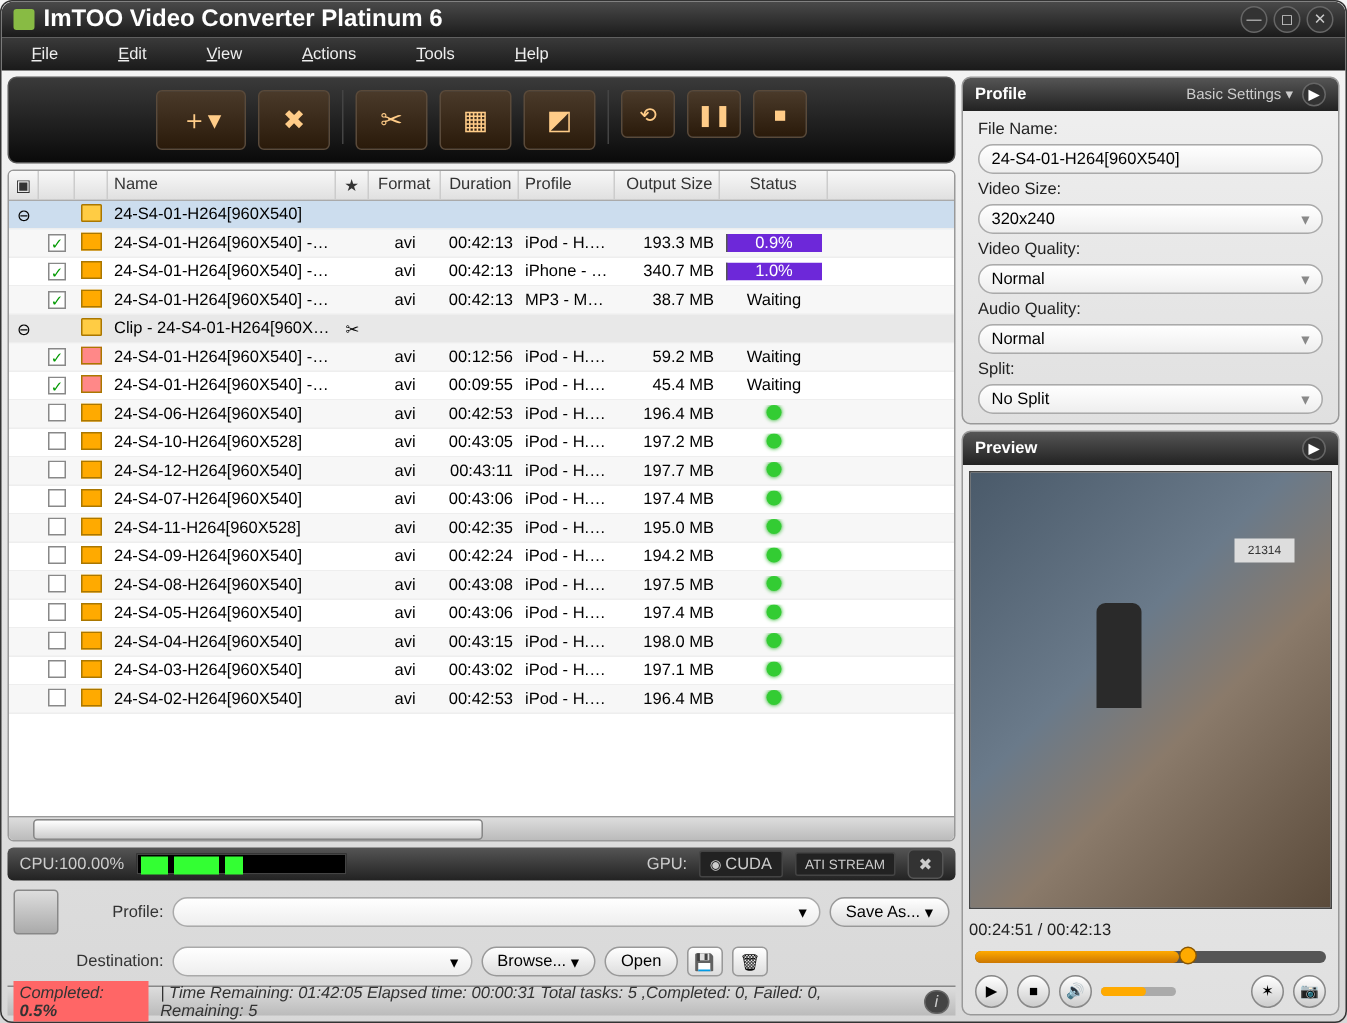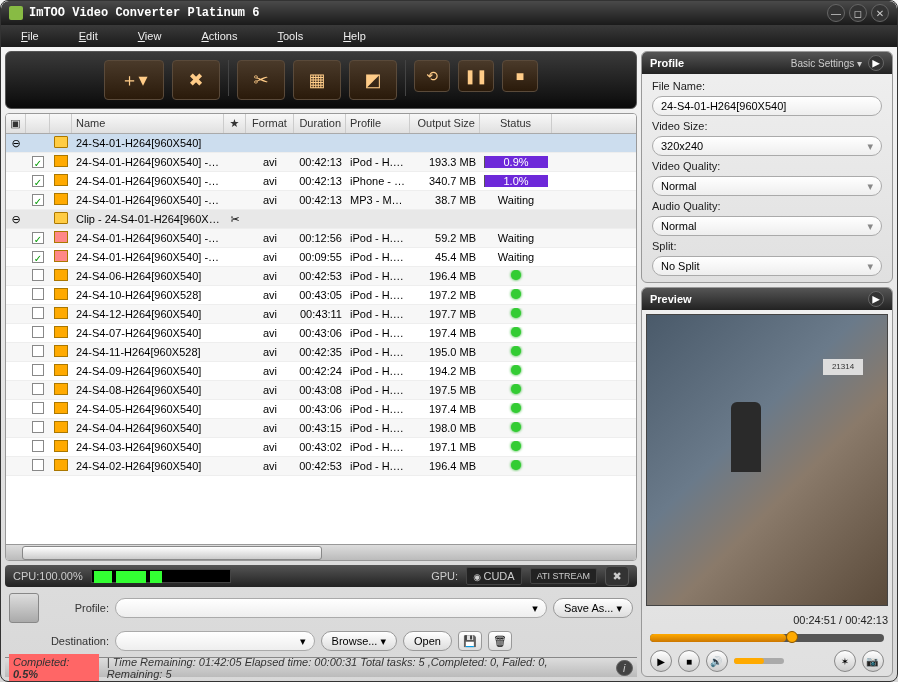--- a/index.html
+++ b/index.html
@@ -1,19 +1,19 @@
 <!DOCTYPE html>
 <html><head>
 <meta charset="utf-8">
 <style>
 * { margin: 0; padding: 0; box-sizing: border-box; font-family: Tahoma, Arial, sans-serif; font-size: 11px; }
 body { background: #e0e0e0; width: 898px; height: 682px; overflow: hidden; border: 1px solid #333; border-radius: 8px; background: linear-gradient(#f5f5f5, #d8d8d8); }
 .titlebar { height: 24px; background: linear-gradient(#4a4a4a, #1a1a1a); color: #fff; display: flex; align-items: center; padding: 0 8px; border-radius: 8px 8px 0 0; }
 .titlebar .logo { width: 14px; height: 14px; background: #8b4; border-radius: 2px; margin-right: 6px; }
-.titlebar .title { flex: 1; font-weight: bold; font-size: 12px; font-family: Liberation Mono, monospace; }
+.titlebar .title { flex: 1; font-weight: bold; font-size: 16px; }
 .titlebar .winbtn { width: 18px; height: 18px; border-radius: 9px; background: #333; border: 1px solid #666; margin-left: 4px; display: flex; align-items: center; justify-content: center; color: #ccc; cursor: pointer; font-size: 10px; }
 .menubar { height: 22px; background: linear-gradient(#3a3a3a, #1a1a1a); display: flex; align-items: center; padding: 0 20px; gap: 40px; color: #eee; }
 .menubar span { cursor: pointer; }
 .menubar span u { text-decoration: underline; }
 .content { display: flex; height: calc(100% - 46px); padding: 4px; gap: 4px; }
 .left { flex: 1; display: flex; flex-direction: column; gap: 4px; }
 .right { width: 252px; display: flex; flex-direction: column; gap: 4px; }
 .toolbar { height: 58px; background: linear-gradient(#3a3a3a, #0a0a0a); border: 1px solid #555; border-radius: 6px; display: flex; align-items: center; padding: 0 10px; gap: 8px; }
 .tbtn { width: 48px; height: 40px; background: linear-gradient(#4a3a2a, #2a1a0a); border: 1px solid #5a4a3a; border-radius: 4px; display: flex; align-items: center; justify-content: center; cursor: pointer; color: #fc8; font-size: 18px; }
 .tbtn.wide { width: 60px; }
@@ -66,21 +66,21 @@
 .panelhead .hbtn { font-weight: normal; font-size: 10px; color: #ccc; cursor: pointer; text-align: center; }
 .panelhead .circ { width: 16px; height: 16px; border-radius: 8px; background: #333; border: 1px solid #666; margin-left: 6px; display: flex; align-items: center; justify-content: center; font-size: 9px; cursor: pointer; }
 .panelbody { padding: 6px 10px; display: flex; flex-direction: column; gap: 4px; }
 .panelbody label { font-size: 11px; color: #222; }
 .field { height: 20px; background: linear-gradient(#fff,#eee); border: 1px solid #aaa; border-radius: 10px; padding: 0 8px; display: flex; align-items: center; font-size: 11px; }
 .field .dd { margin-left: auto; color: #888; }
 .previewarea { flex: 1; display: flex; flex-direction: column; }
 .previewimg { flex: 1; background: linear-gradient(135deg, #4a5a6a 0%, #6a7a8a 40%, #8a7a6a 60%, #5a4a3a 100%); position: relative; margin: 4px; border: 1px solid #444; min-height: 140px; }
 .person { position: absolute; left: 35%; top: 30%; width: 30px; height: 70px; background: #2a2a2a; border-radius: 6px 6px 0 0; }
 .sign { position: absolute; right: 10%; top: 15%; width: 40px; height: 16px; background: #ddd; color: #333; font-size: 8px; text-align: center; line-height: 16px; }
-.timeinfo { text-align: right; padding: 4px; font-size: 11px; color: #222; }
+.timeinfo { text-align: left; padding: 4px; font-size: 11px; color: #222; }
 .seek { height: 8px; background: #555; margin: 4px 8px; border-radius: 4px; position: relative; }
 .seek .prog { position: absolute; left: 0; top: 0; height: 100%; width: 58%; background: linear-gradient(#fa0,#c70); border-radius: 4px; }
 .seek .knob { position: absolute; left: 58%; top: -3px; width: 12px; height: 12px; background: #fa0; border: 1px solid #850; border-radius: 6px; }
 .pctrls { display: flex; align-items: center; padding: 4px 8px; gap: 6px; }
 .pcbtn { width: 22px; height: 22px; border-radius: 11px; background: linear-gradient(#fff,#ccc); border: 1px solid #888; display: flex; align-items: center; justify-content: center; cursor: pointer; font-size: 10px; }
 .vol { width: 50px; height: 6px; background: #aaa; border-radius: 3px; position: relative; }
 .vol .vfill { width: 60%; height: 100%; background: #fa0; border-radius: 3px; }
 .devico { width: 30px; height: 30px; background: linear-gradient(#ddd,#aaa); border: 1px solid #888; border-radius: 3px; }
 </style>
 </head>

